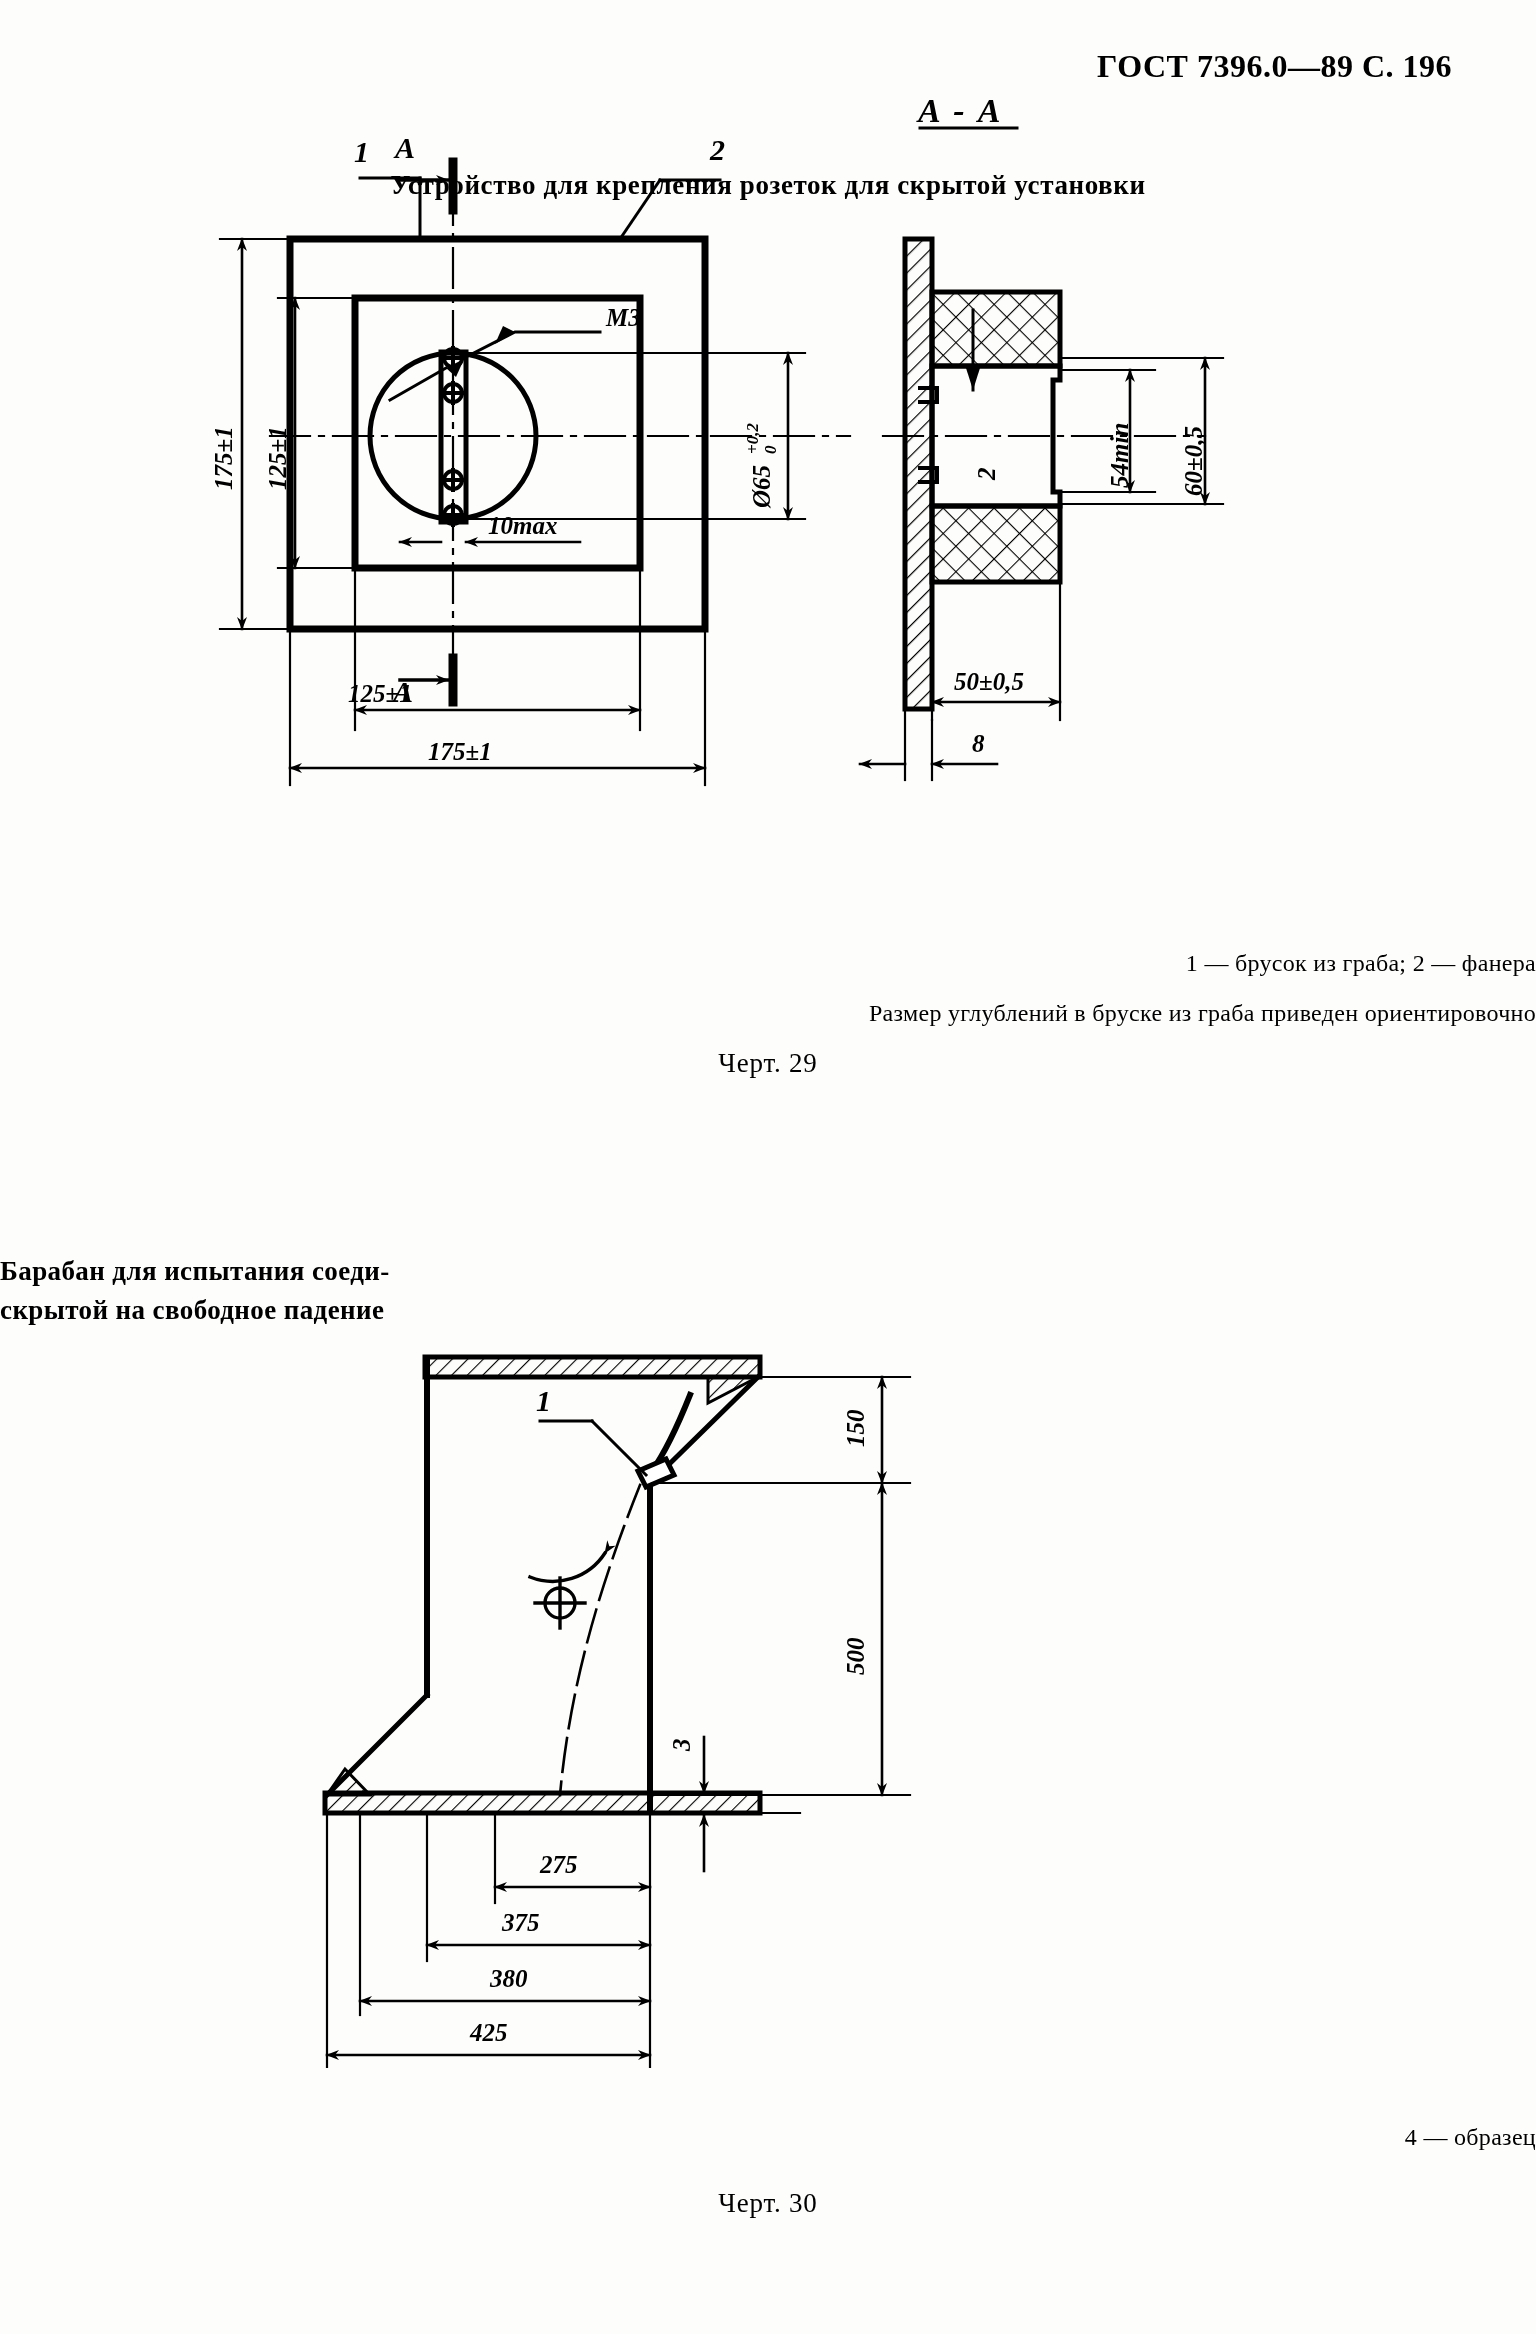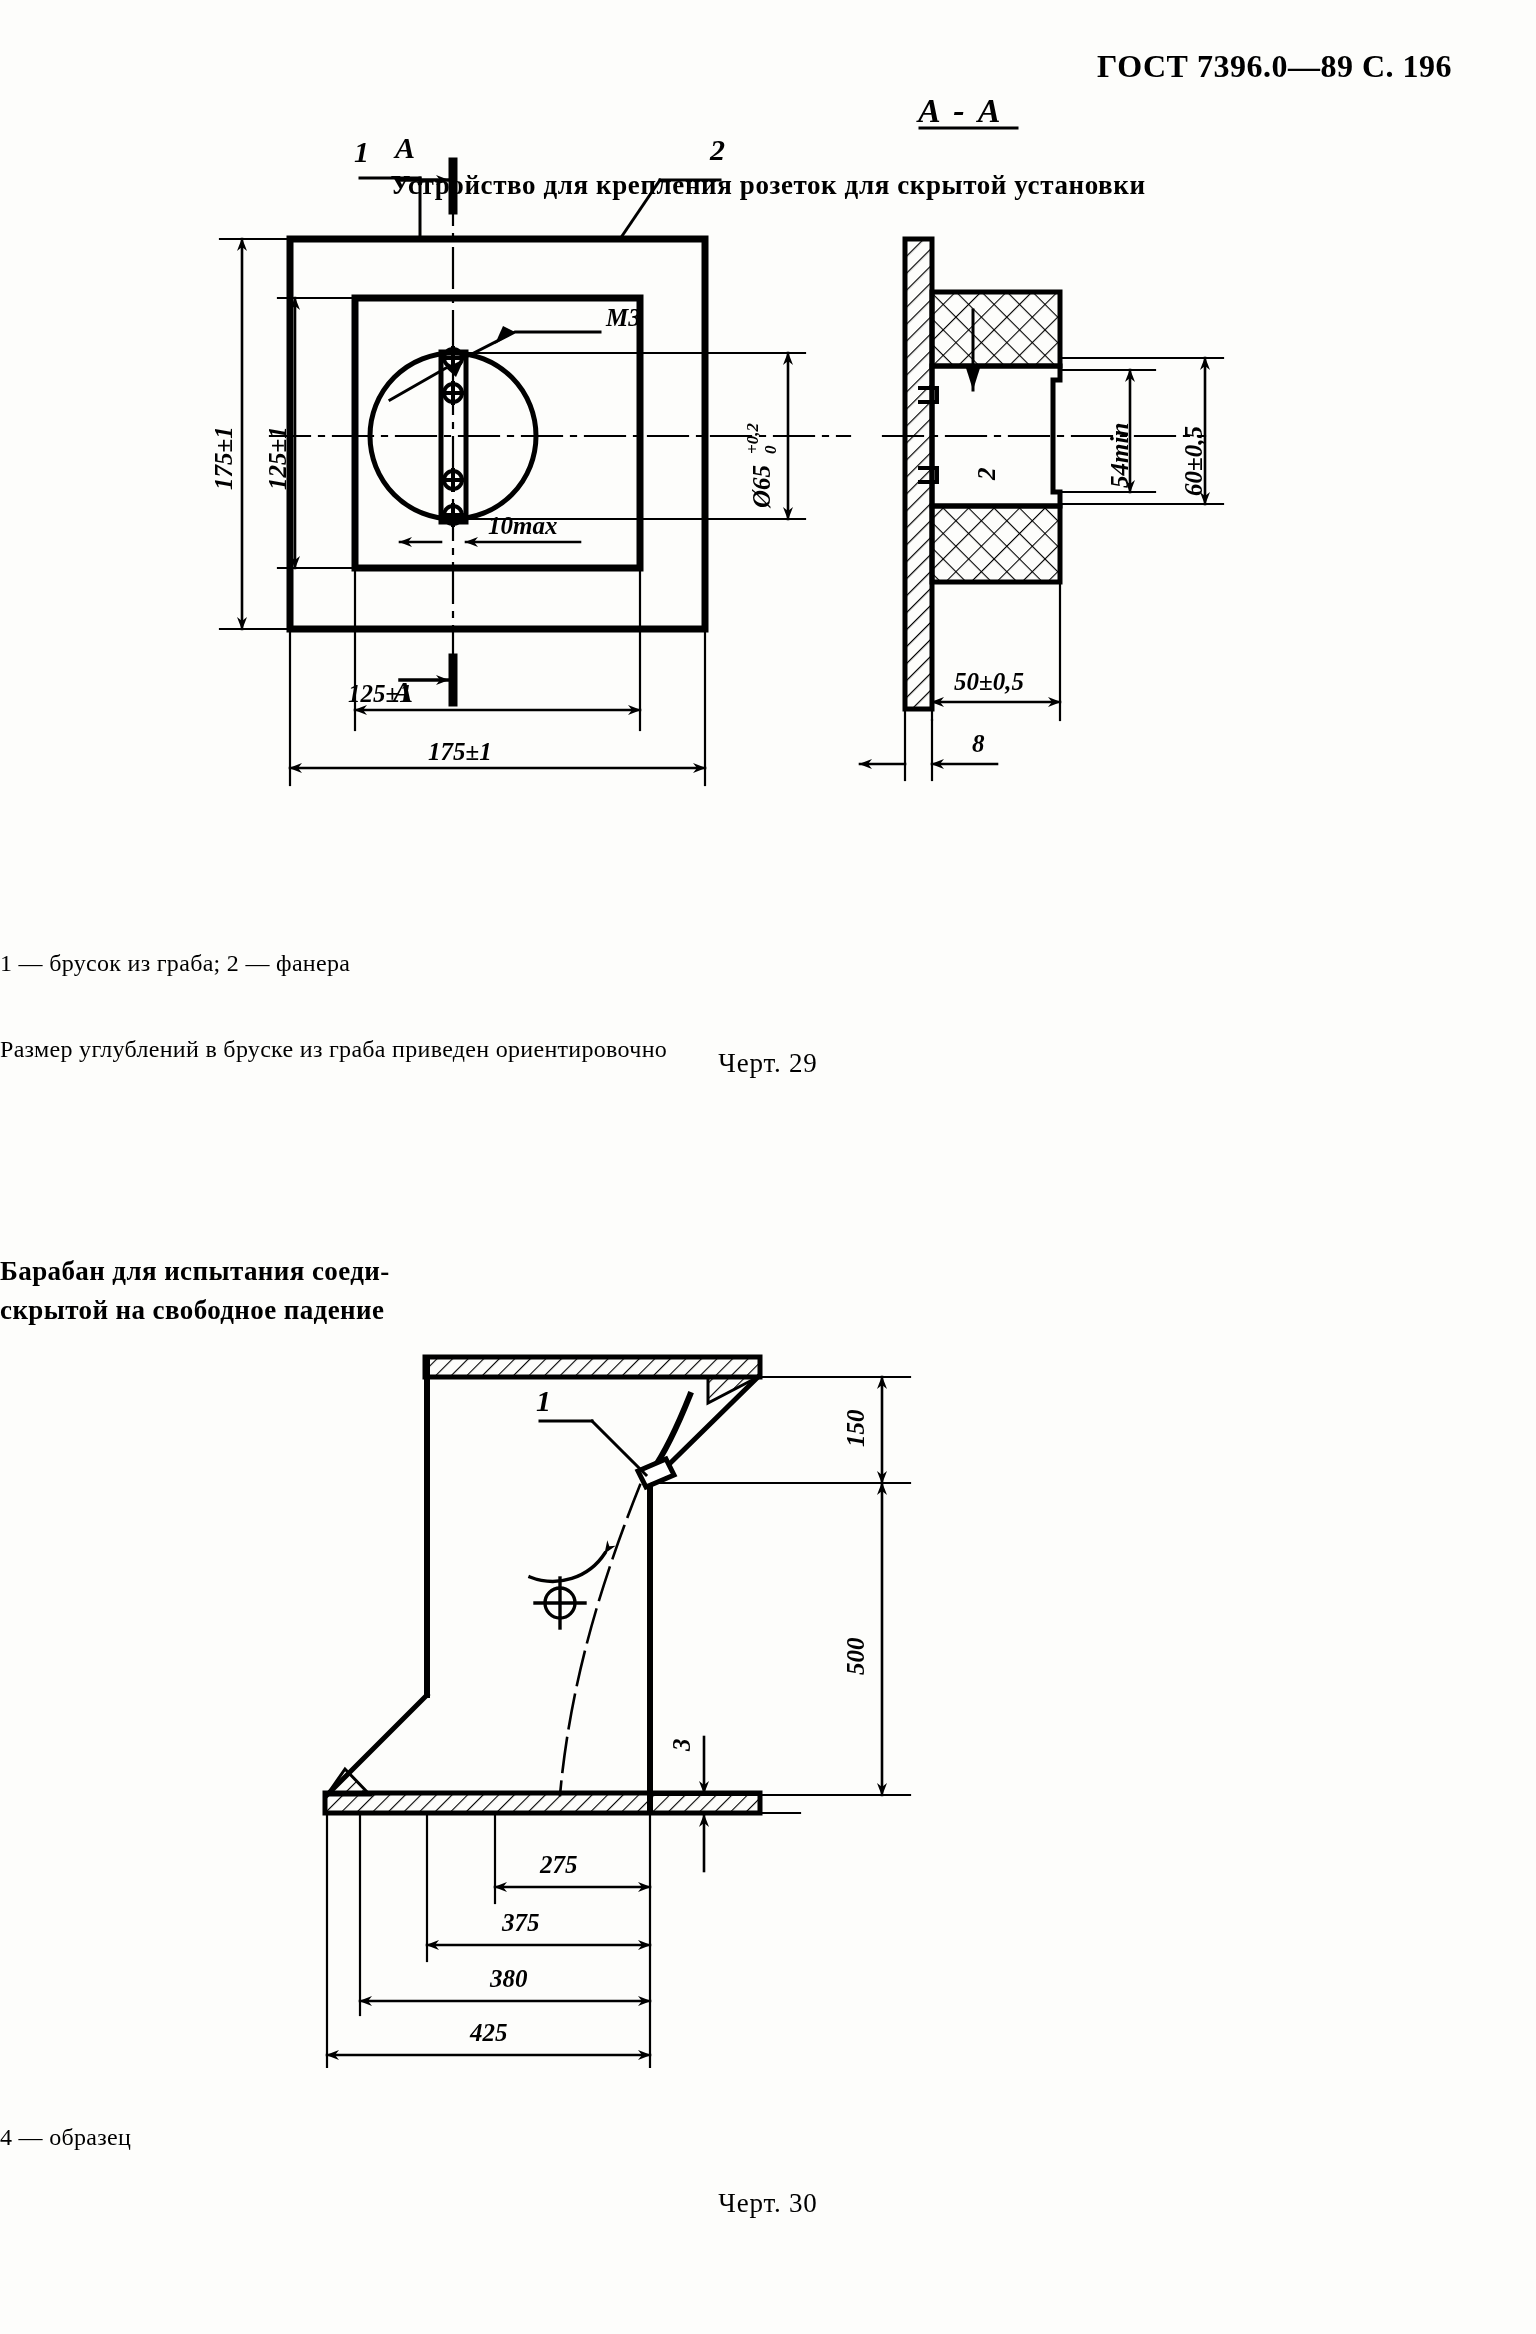--- a/index.html
+++ b/index.html
@@ -27,21 +27,21 @@
   }
   .fig-title2{
     position:absolute;width:100%;
     font-family:"Liberation Serif",serif;
     font-weight:700;font-size:27px;letter-spacing:.4px;
     line-height:1.45;
   }
 
   
   .cap{
-    position:absolute;width:100%;text-align:left;
+    position:absolute;width:100%;text-align:right;
     font-family:"Liberation Serif",serif;font-size:24px;
     letter-spacing:.3px;
   }
   .cap-num{
     position:absolute;width:100%;text-align:center;
     font-family:"Liberation Serif",serif;font-size:27px;
     letter-spacing:.8px;
   }
 
   
@@ -294,21 +294,21 @@
           <text class="dimtext" x="0" y="0">60±0,5</text>
         </g>
 
         <text class="dimtext" x="704" y="450">50±0,5</text>
         <text class="dimtext" x="722" y="512">8</text>
       </g>
     </svg>
   </div>
 
   <div class="cap" style="top:950px;">1 — брусок из граба; 2 — фанера</div>
-  <div class="cap" style="top:1000px;margin-top:36px;">Размер углублений в бруске из граба приведен ориентировочно</div>
+  <div class="cap" style="top:1000px;">Размер углублений в бруске из граба приведен ориентировочно</div>
   <div class="cap-num" style="top:1048px;">Черт. 29</div>
 
   <div class="fig-title2" style="left:0;top:1252px;">
     <div>Барабан для испытания соеди-</div>
     <div>скрытой на свободное падение</div>
   </div>
 
   <div class="draw" style="left:440px;top:1355px;">
     <svg width="620" height="740" viewBox="0 0 620 740">
       <defs>

